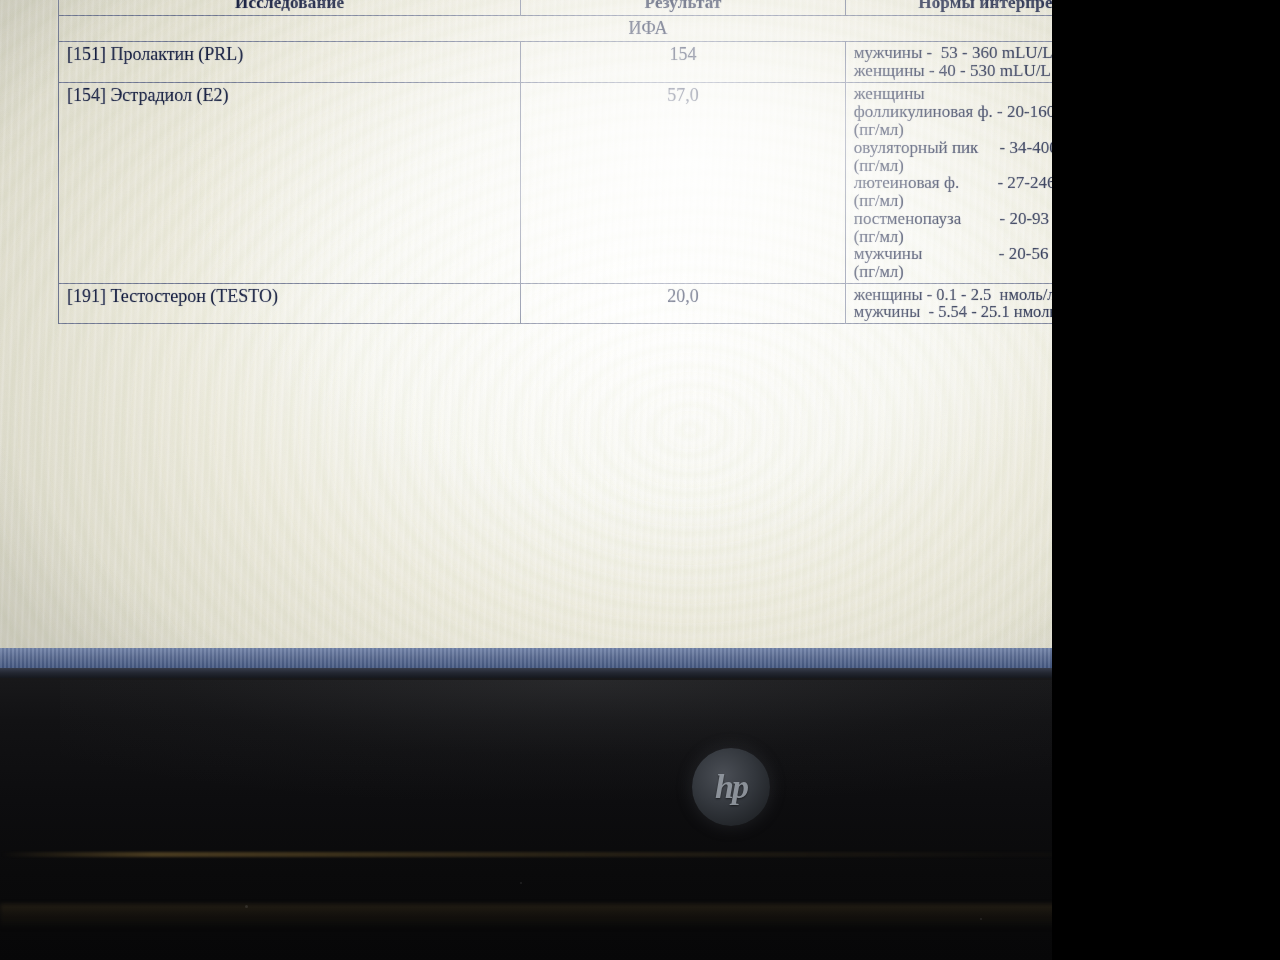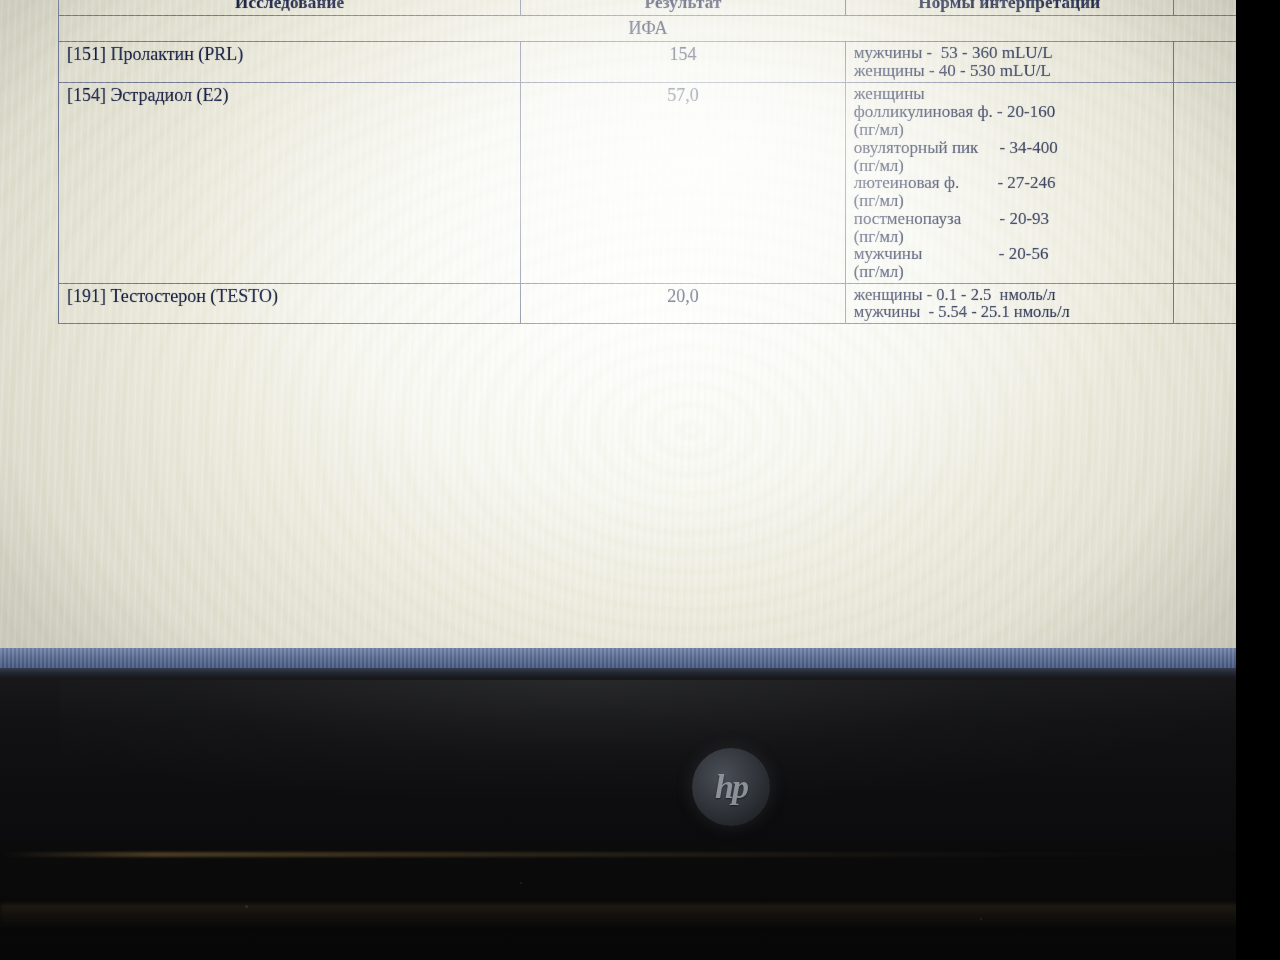--- a/index.html
+++ b/index.html
@@ -10,21 +10,21 @@
   body {
     width: 1280px;
     height: 960px;
     overflow: hidden;
     font-family: "Liberation Serif", serif;
   }
 
   
   .photo {
     position: relative;
-    width: 1236px;
+    width: 1052px;
     height: 960px;
     background: #0a0a0a;
     overflow: hidden;
   }
 
   
   .screen {
     position: absolute;
     left: 0;
     top: 0;

